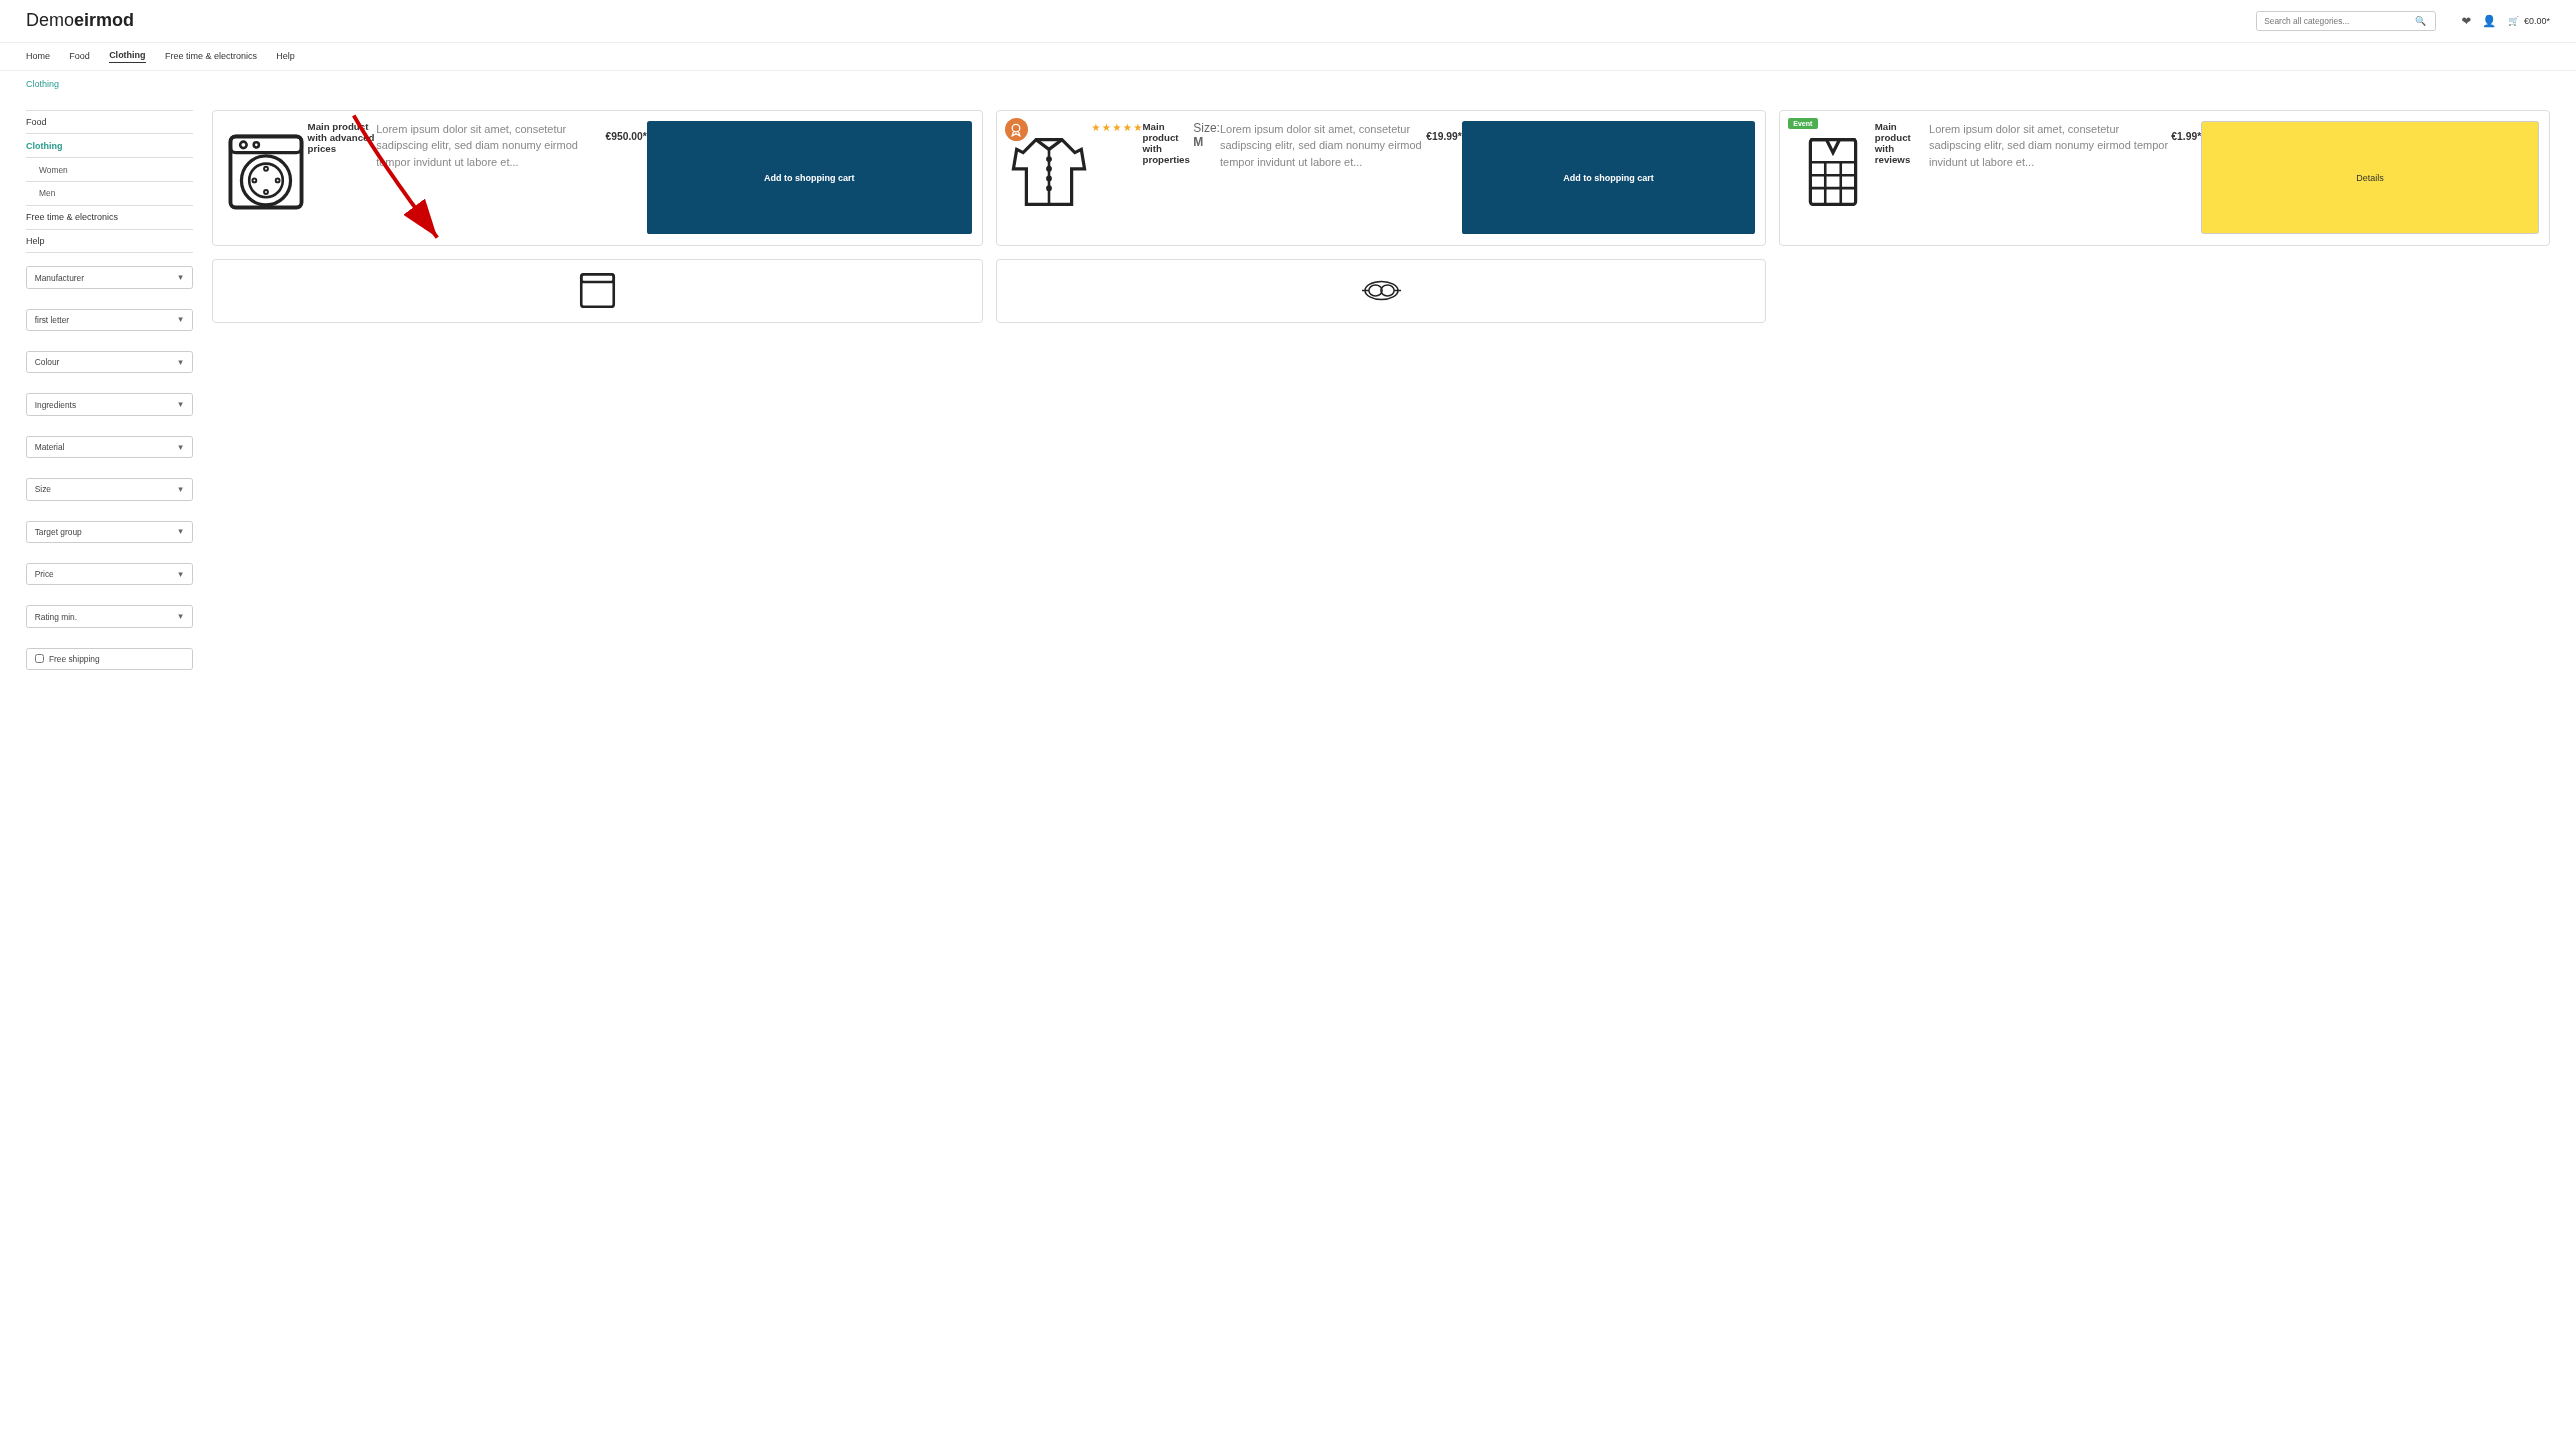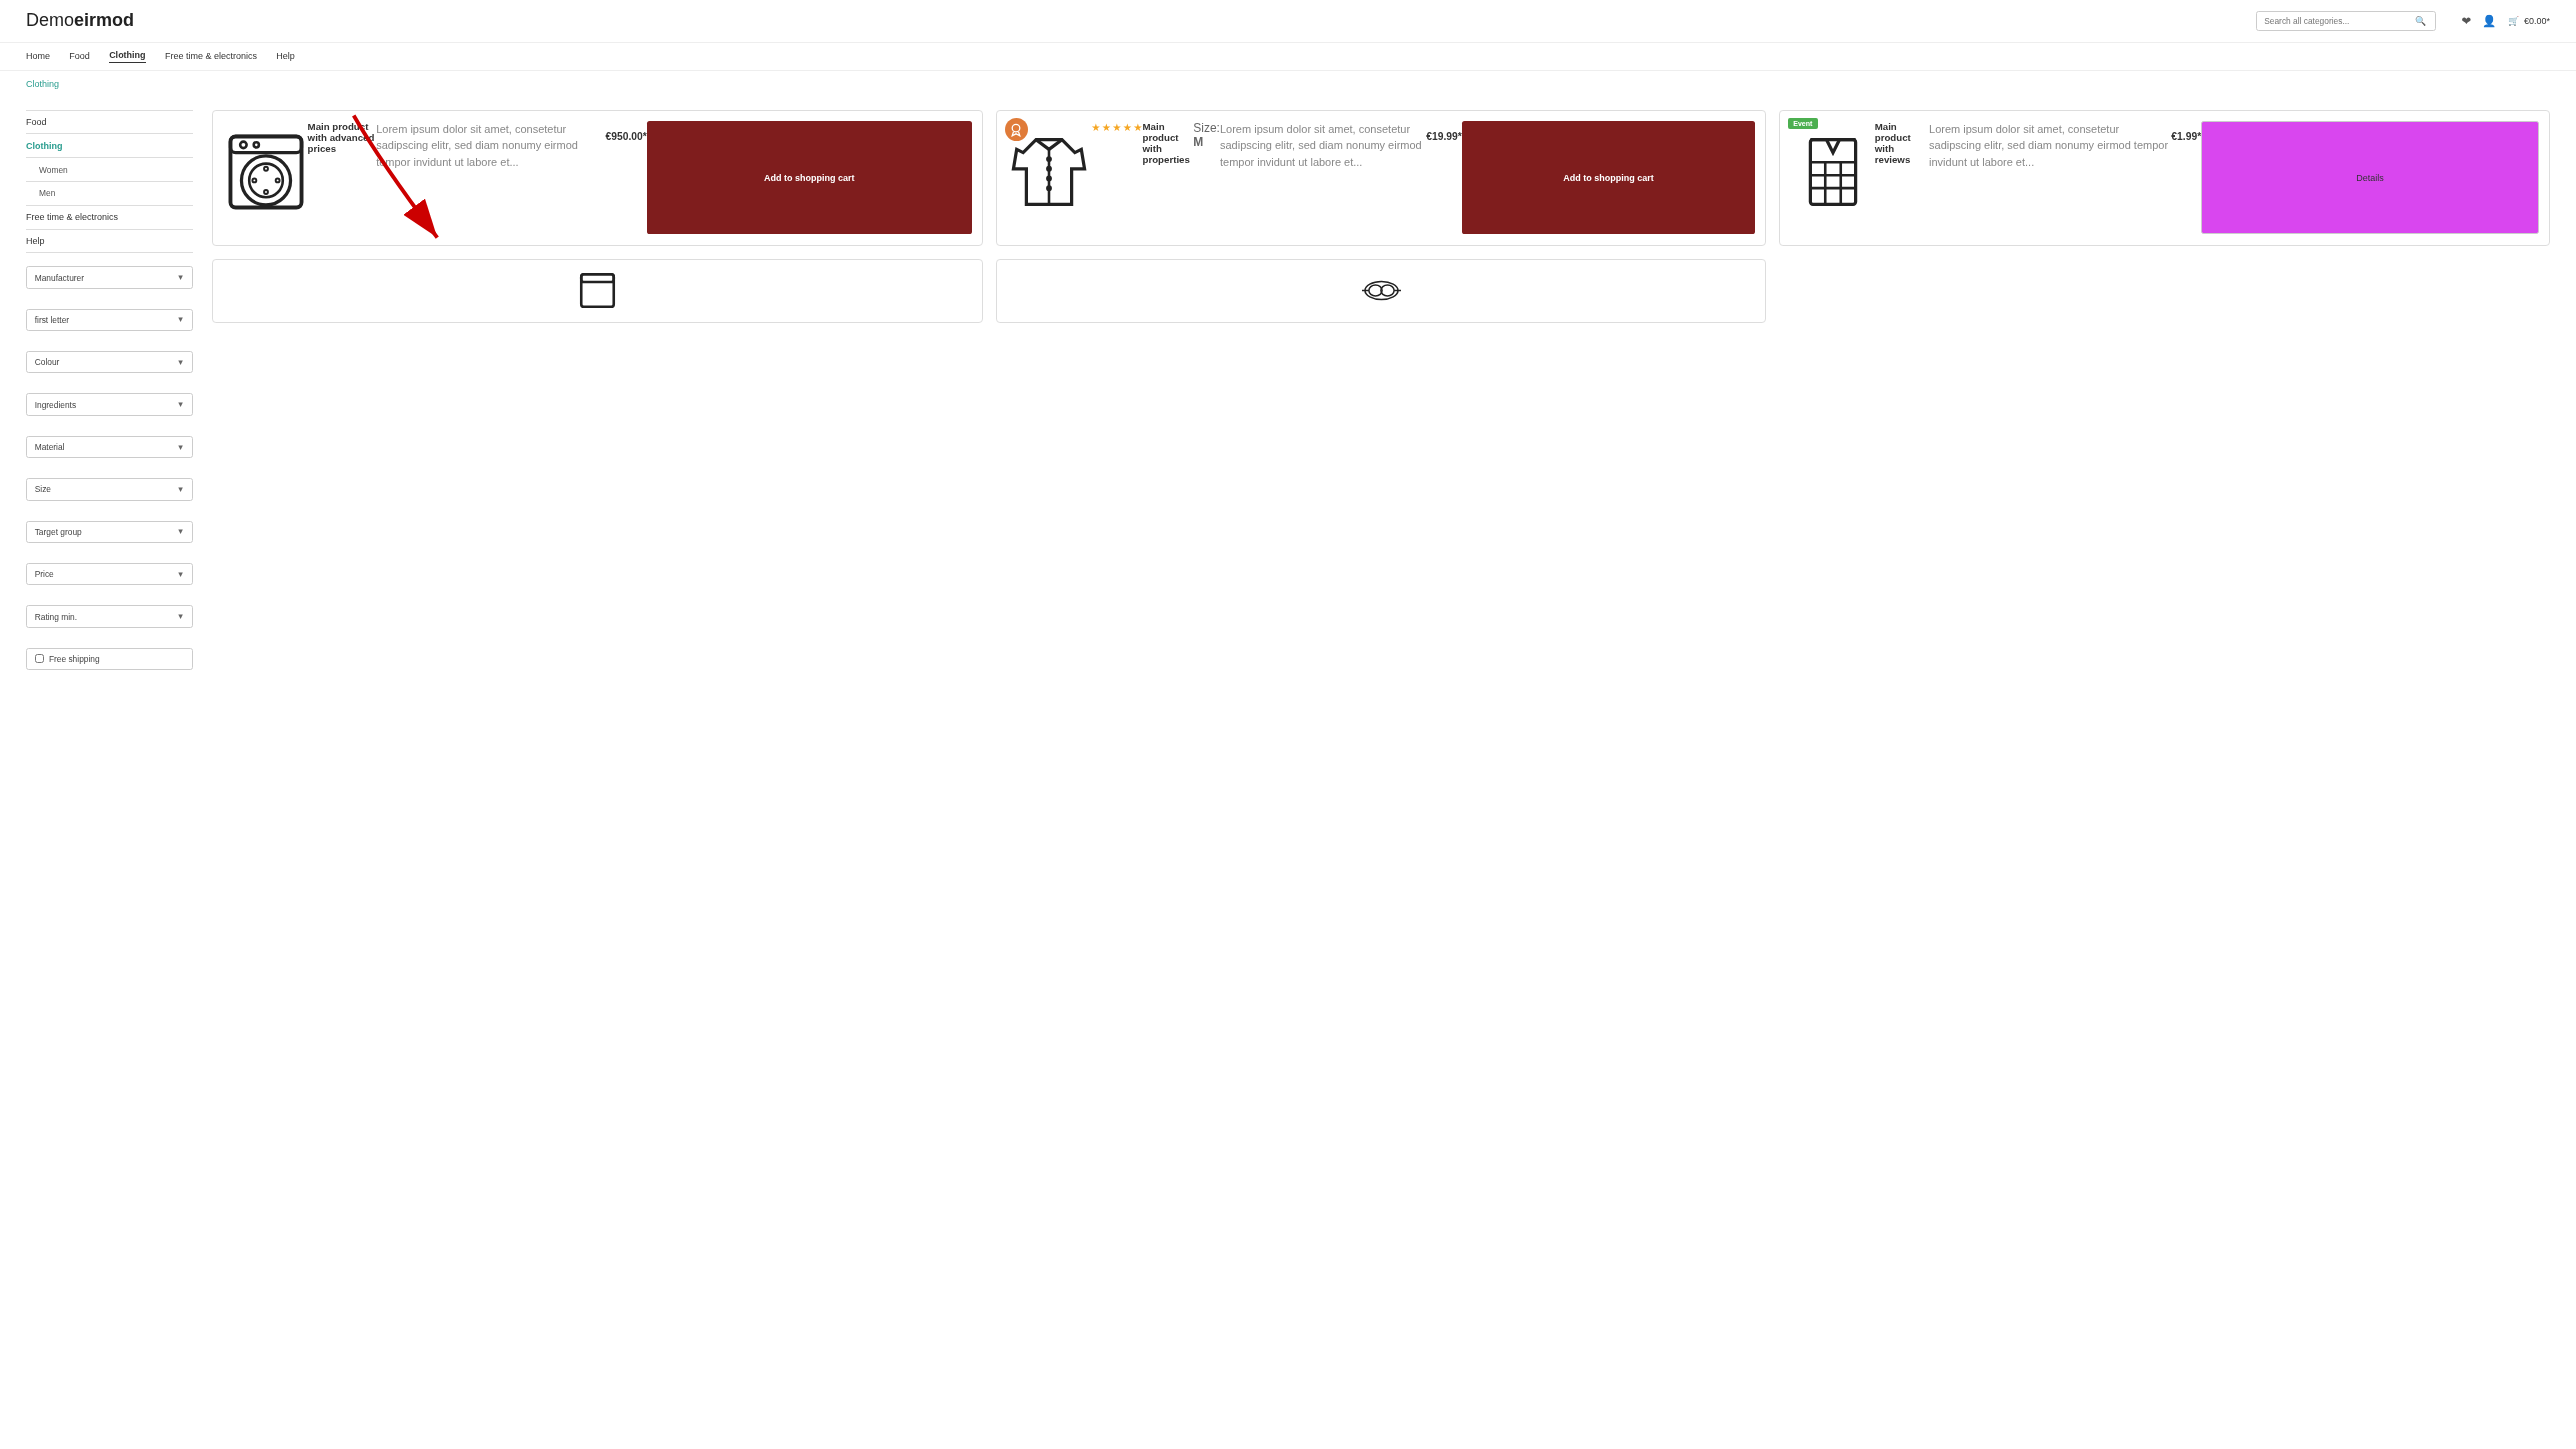--- a/index.html
+++ b/index.html
@@ -49,22 +49,22 @@
     .product-image svg { width: 84px; height: 84px; }
     .badge { position: absolute; top: 7.7px; left: 7.7px; }
     .badge-event { background: #4caf50; color: white; font-size: 7px; font-weight: 600; padding: 1.9px 5.2px; border-radius: 1.9px; }
     .badge-award { width: 23px; height: 23px; background: #e07b39; border-radius: 50%; display: flex; align-items: center; justify-content: center; }
     .stars { display: flex; gap: 1.3px; margin-bottom: 3.9px; }
     .star { color: #f5a623; font-size: 10.3px; }
     .product-name { font-size: 9.7px; font-weight: 600; color: #333; margin-bottom: 3.9px; }
     .product-size { font-size: 12px; color: #666; margin-bottom: 5.2px; }
     .product-desc { font-size: 11px; color: #888; line-height: 1.5; margin-bottom: auto; }
     .product-price { font-size: 10.3px; font-weight: 600; color: #333; margin-top: 10.3px; margin-bottom: 7.7px; }
-    .btn-cart { background: #7f1d1d; color: white; border: none; border-radius: 2.6px; padding: 6.4px; width: 100%; font-size: 9px; font-weight: 600; cursor: pointer; text-align: center; }
-    .btn-details { background: #d946ef; color: #333; border: 0.6px solid #ccc; border-radius: 2.6px; padding: 1px; width: 100%; font-size: 9px; cursor: pointer; text-align: center; }
+    .btn-cart { background: #0c4a6e; color: white; border: none; border-radius: 2.6px; padding: 6.4px; width: 100%; font-size: 9px; font-weight: 600; cursor: pointer; text-align: center; }
+    .btn-details { background: #fde047; color: #333; border: 0.6px solid #ccc; border-radius: 2.6px; padding: 1px; width: 100%; font-size: 9px; cursor: pointer; text-align: center; }
 
     
     .partial-card { border: 0.6px solid #ddd; border-radius: 3.9px; padding: 10.3px; height: 52px; overflow: hidden; }
 
     
     .icon-washer { stroke: #222; fill: none; stroke-width: 6; }
   </style>
 </head>
 <body>
 

